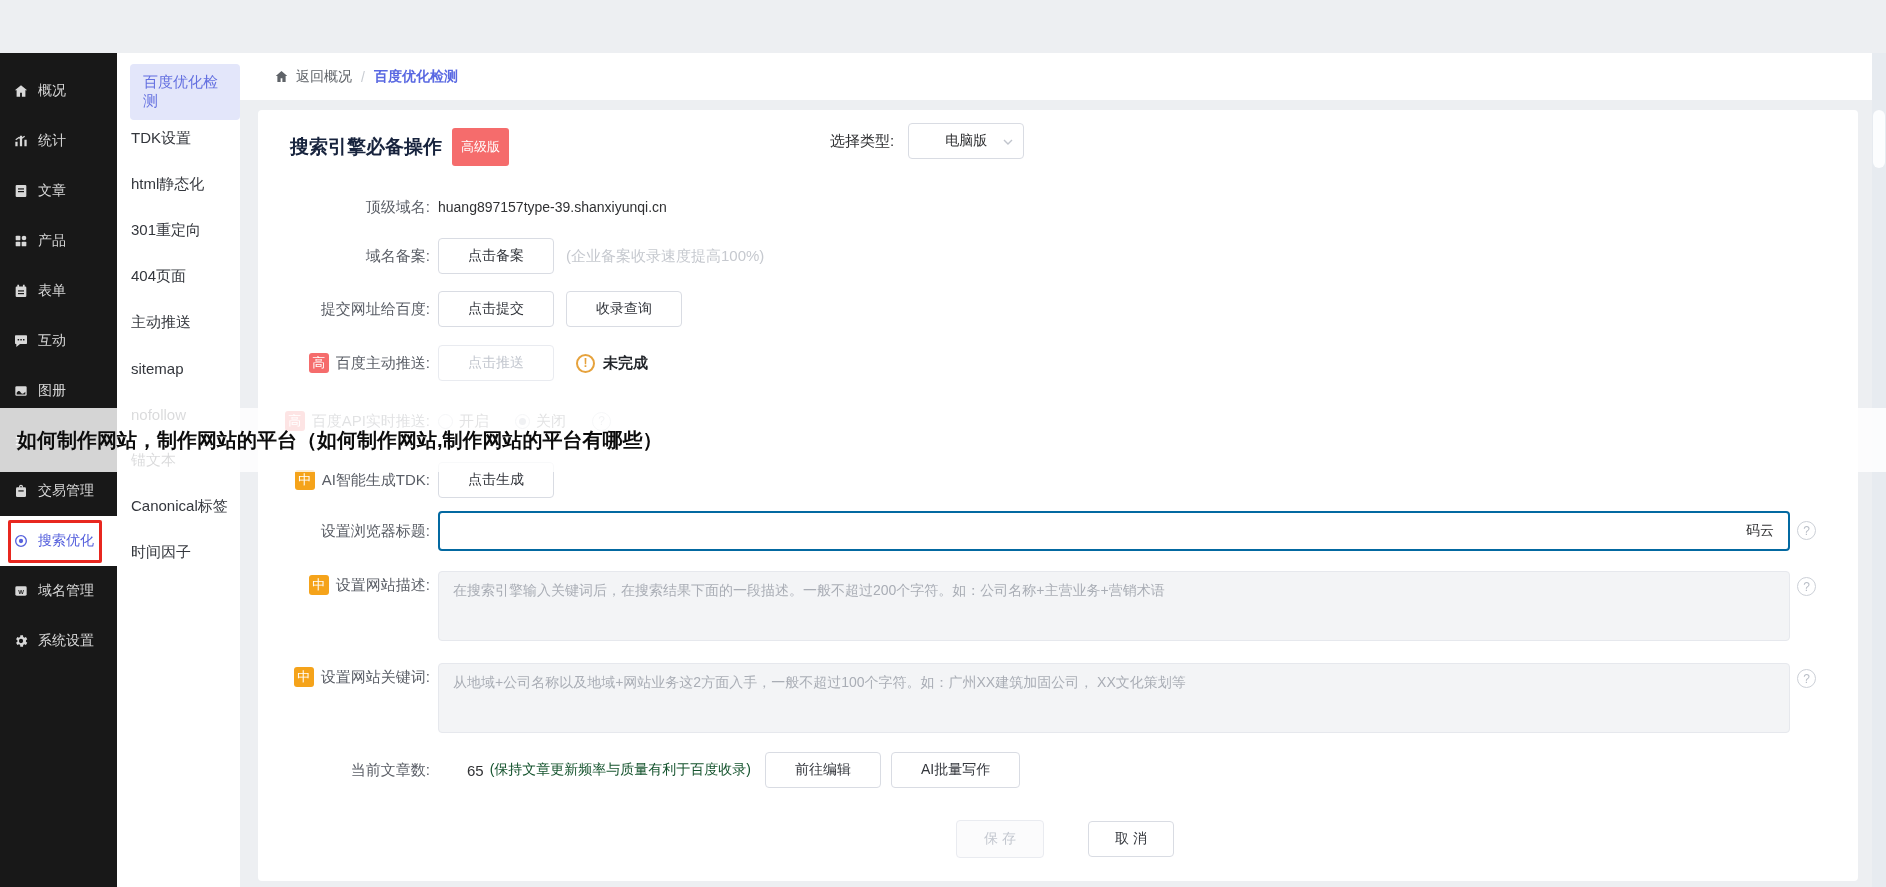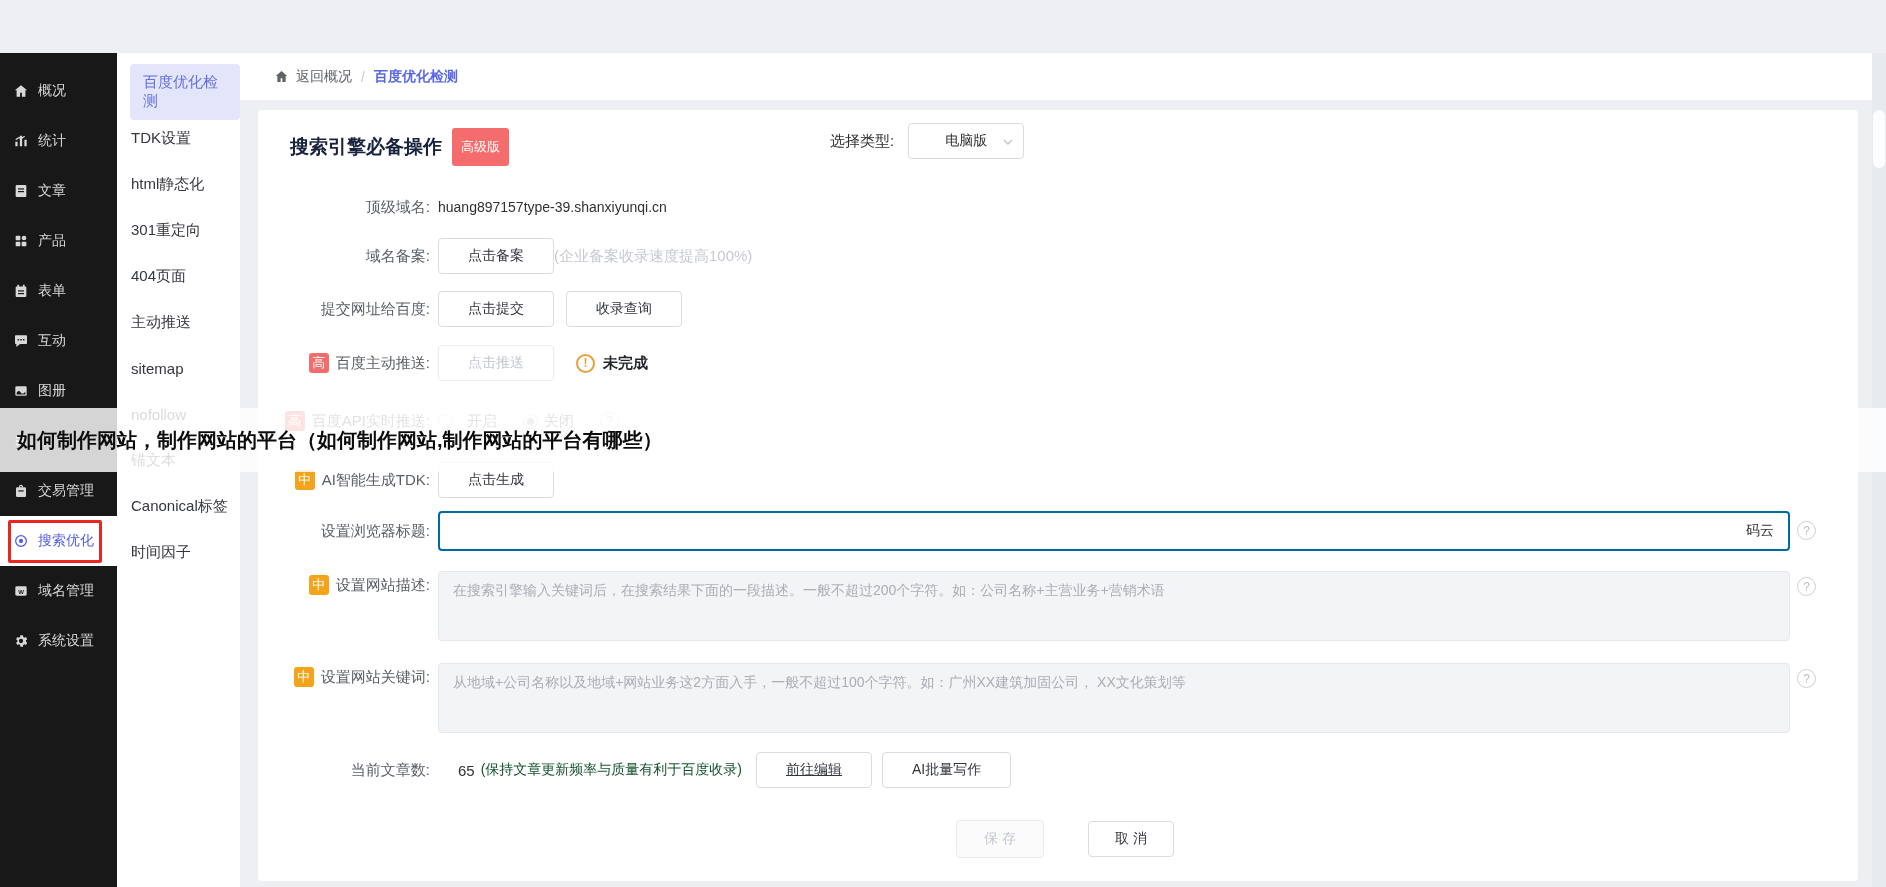--- a/index.html
+++ b/index.html
@@ -42,41 +42,41 @@
   .row{position:absolute;left:0;right:0;display:flex;align-items:center;}
   .lblcol{width:172px;display:flex;align-items:center;justify-content:flex-end;gap:7px;flex:none;}
   .lbl{color:#5a5e66;font-size:15px;white-space:nowrap;}
   .ctrl{margin-left:8px;display:flex;align-items:center;}
   .row.ta{align-items:flex-start;}
   .row.ta .lblcol{padding-top:4px;}
   .val{font-size:14px;color:#303133;}
   .btn{display:inline-flex;align-items:center;justify-content:center;height:36px;padding:0 29px;border:1px solid #d9dce3;
        border-radius:4px;background:#fff;font-size:14px;color:#33363c;box-sizing:border-box;cursor:pointer;white-space:nowrap;}
   .btn.dis{color:#c3c7cf;border-color:#e9ebf0;cursor:default;}
-  .hint{font-size:15px;color:#c6c9cf;white-space:nowrap;}
+  .hint{font-size:15px;color:#c6c9cf;margin-left:12px;white-space:nowrap;}
   .badge{width:20px;height:20px;border-radius:3px;color:#fff;font-size:13px;display:inline-flex;align-items:center;
          justify-content:center;flex:none;}
   .badge.hi{background:#f56c6c;}
   .badge.mid{background:#f5a31a;}
   .warn{width:19px;height:19px;border-radius:50%;border:2px solid #e6a23c;color:#e6a23c;font-weight:700;font-size:12px;
         display:inline-flex;align-items:center;justify-content:center;box-sizing:border-box;margin-left:22px;flex:none;}
   .warn-text{margin-left:8px;font-size:15px;font-weight:700;color:#23262b;}
   .radio{width:15px;height:15px;border:1px solid #c4c8d0;border-radius:50%;background:#fff;display:inline-block;
          box-sizing:border-box;position:relative;flex:none;cursor:pointer;}
   .radio.on::after{content:"";position:absolute;left:3px;top:3px;right:3px;bottom:3px;border-radius:50%;background:#aab0bd;}
   .radio-lbl{font-size:15px;color:#606266;margin-left:6px;}
   .qmark{width:19px;height:19px;border:1px solid #ccd0d7;border-radius:50%;color:#b9bec7;font-size:12px;
          display:inline-flex;align-items:center;justify-content:center;box-sizing:border-box;cursor:pointer;flex:none;}
   .qmark.abs{position:absolute;right:42px;}
   .input{width:1352px;height:40px;box-sizing:border-box;border:2px solid #0369a1;border-radius:4px;padding:0 14px;
          font-size:14px;color:#303133;font-family:inherit;outline:none;text-align:right;}
   .textarea{width:1352px;height:70px;box-sizing:border-box;border:1px solid #e6e8ed;background:#f3f4f6;border-radius:4px;
             padding:10px 14px;font-size:14px;color:#6b6f76;font-family:inherit;resize:none;outline:none;}
   .textarea::placeholder,.input::placeholder{color:#a9adb5;}
-  .count{font-size:15px;color:#303133;margin-left:4px;}
+  .count{font-size:15px;color:#303133;margin-left:13px;}
   .art-hint{font-size:14px;color:#14532d;margin-left:6px;white-space:nowrap;}
   .save-btn{position:absolute;left:698px;top:0;width:88px;height:38px;background:#fbfbfc;border:1px solid #e9ebf0;
             border-radius:4px;color:#c3c7cf;font-size:14px;display:flex;align-items:center;justify-content:center;
             box-sizing:border-box;cursor:default;}
   .cancel-btn{position:absolute;left:830px;top:1px;width:86px;height:36px;background:#fff;border:1px solid #d9dce3;
             border-radius:4px;color:#33363c;font-size:14px;display:flex;align-items:center;justify-content:center;
             box-sizing:border-box;cursor:pointer;}
   
   .scrollbar{position:absolute;right:0;top:53px;width:14px;height:834px;background:#e7ebf0;z-index:10;}
   .thumb{position:absolute;left:1px;top:57px;width:12px;height:58px;background:#fcfdfe;border-radius:6px;cursor:pointer;}
@@ -291,21 +291,21 @@
         <span class="warn-text">未完成</span>
       </div>
     </div>
 
     <div class="row" style="top:293px;height:36px;">
       <div class="lblcol">
         <span class="badge hi">高</span>
         <span class="lbl">百度API实时推送:</span>
       </div>
       <div class="ctrl" style="gap:26px;">
-        <span style="display:flex;align-items:center;gap:8px;">
+        <span style="display:flex;align-items:center;">
           <span class="radio"></span>
           <span class="radio-lbl">开启</span>
         </span>
         <span style="display:flex;align-items:center;">
           <span class="radio on"></span>
           <span class="radio-lbl">关闭</span>
         </span>
         <span class="qmark">?</span>
       </div>
     </div>
@@ -352,21 +352,21 @@
       <span class="qmark abs" style="top:6px;">?</span>
     </div>
 
     <div class="row" style="top:642px;height:36px;gap:16px;">
       <div class="lblcol">
           <span class="lbl">当前文章数:</span>
         </div>
       <div class="ctrl">
         <span class="count">65</span>
         <span class="art-hint">(保持文章更新频率与质量有利于百度收录)</span>
-        <span class="btn" style="margin-left:14px;text-decoration:underline;">前往编辑</span>
+        <span class="btn" style="margin-left:14px;">前往编辑</span>
         <span class="btn" style="margin-left:10px;">AI批量写作</span>
       </div>
     </div>
 
     <div class="row" style="top:710px;height:38px;">
       <span class="save-btn">保 存</span>
       <span class="cancel-btn">取 消</span>
     </div>
 
   </div>

